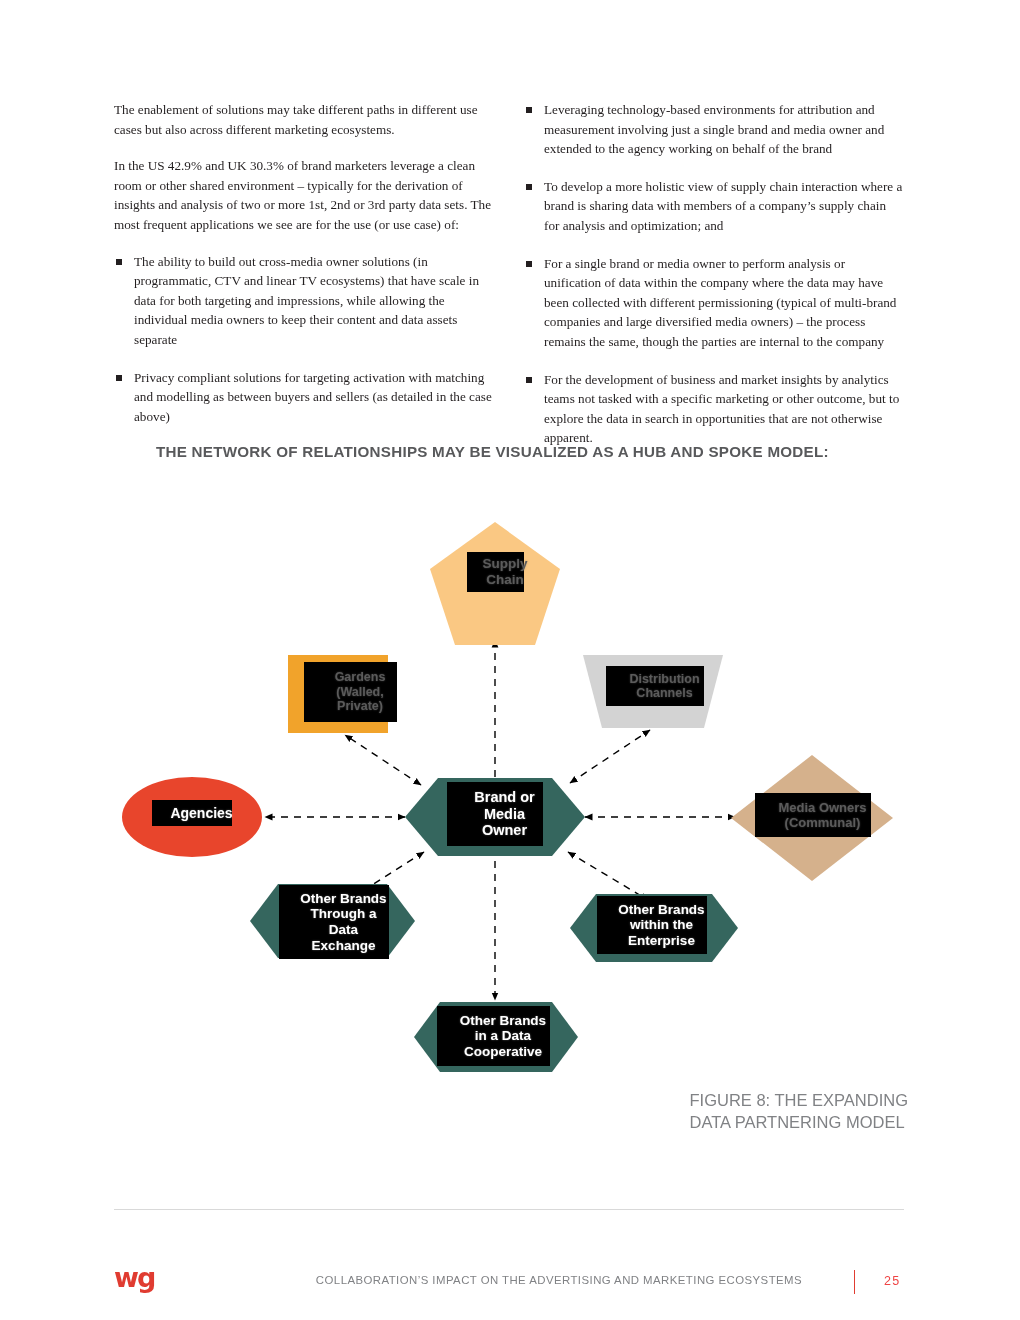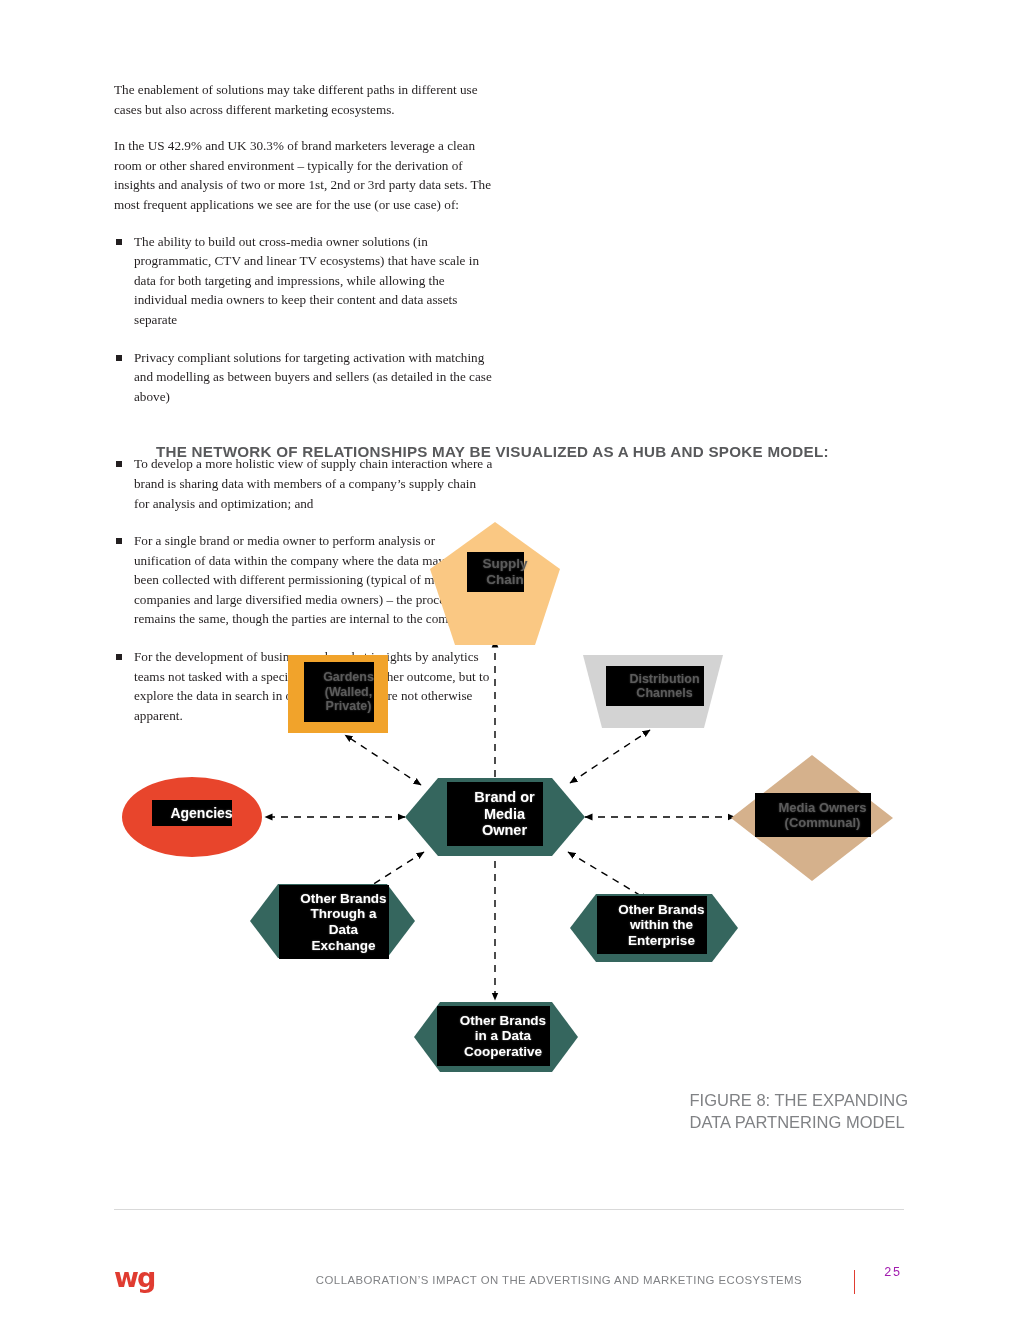--- a/index.html
+++ b/index.html
@@ -12,25 +12,24 @@
     position: relative;
     overflow: hidden;
   }
 
   .page { position: absolute; inset: 0; }
 
   
   .columns {
     position: absolute;
     left: 114px;
-    top: 80px;
+    top: 100px;
     width: 790px;
     display: flex;
     gap: 30px;
-    flex-direction: column;
   }
   .col { width: 380px; }
 
   .para {
     font-family: "Liberation Serif", serif;
     font-size: 13.2px;
     line-height: 19.6px;
     color: #231f20;
     margin-bottom: 17px;
     text-align: left;
@@ -163,45 +162,46 @@
     position: absolute;
     left: 740px;
     top: 6px;
     width: 1px;
     height: 24px;
     background: #e03c31;
   }
   .footer-page {
     position: absolute;
     left: 770px;
-    top: 2px;
-    font-family: Liberation Mono, monospace;
+    top: 10px;
+    font-family: Liberation Sans, sans-serif;
     font-size: 12.5px;
     letter-spacing: 1.2px;
-    color: #a21caf;
+    color: #ef4444;
   }
 </style>
 </head>
 <body>
 
 <div class="page">
 
   <div class="columns">
 
     <div class="col">
       <p class="para">The enablement of solutions may take different paths in different use cases but also across different marketing ecosystems.</p>
       <p class="para">In the US 42.9% and UK 30.3% of brand marketers leverage a clean room or other shared environment – typically for the derivation of insights and analysis of two or more 1st, 2nd or 3rd party data sets. The most frequent applications we see are for the use (or use case) of:</p>
       <ul class="bullet-list">
         <li class="bullet-item">The ability to build out cross-media owner solutions (in programmatic, CTV and linear TV ecosystems) that have scale in data for both targeting and impressions, while allowing the individual media owners to keep their content and data assets separate</li>
         <li class="bullet-item">Privacy compliant solutions for targeting activation with matching and modelling as between buyers and sellers (as detailed in the case above)</li>
       </ul>
     </div>
 
     <div class="col">
       <ul class="bullet-list">
+        <li class="bullet-item">Leveraging technology-based environments for attribution and measurement involving just a single brand and media owner and extended to the agency working on behalf of the brand</li>
         <li class="bullet-item">To develop a more holistic view of supply chain interaction where a brand is sharing data with members of a company’s supply chain for analysis and optimization; and</li>
         <li class="bullet-item">For a single brand or media owner to perform analysis or unification of data within the company where the data may have been collected with different permissioning (typical of multi-brand companies and large diversified media owners) – the process remains the same, though the parties are internal to the company</li>
         <li class="bullet-item">For the development of business and market insights by analytics teams not tasked with a specific marketing or other outcome, but to explore the data in search in opportunities that are not otherwise apparent.</li>
       </ul>
     </div>
 
   </div>
 
   <div class="section-heading">THE NETWORK OF RELATIONSHIPS MAY BE VISUALIZED AS A HUB AND SPOKE MODEL:</div>
 
@@ -251,21 +251,21 @@
       <polygon points="278,394 387,394 415,431 387,468 278,468 250,431" fill="#35665E"></polygon>
 
       <polygon points="596,404 712,404 738,438 712,472 596,472 570,438" fill="#35665E"></polygon>
 
       <polygon points="440,512 552,512 578,547 552,582 440,582 414,547" fill="#35665E"></polygon>
     </svg>
 
     <div class="node-label lbl-gray" style="left:467px; top:562px; width:57px;  height:40px; font-size:13.5px; top:62px;">Supply
 Chain</div>
 
-    <div class="node-label lbl-gray" style="left:304px; top:172px; width:70px;  height:60px; font-size:12.5px;">Gardens
+    <div class="node-label lbl-gray" style="left:304px; top:172px; width:93px;  height:60px; font-size:12.5px;">Gardens
 (Walled,
 Private)</div>
 
     <div class="node-label lbl-gray" style="left:606px; top:176px; width:98px;  height:40px; font-size:12.5px;">Distribution
 Channels</div>
 
     <div class="node-label lbl-white" style="left:152px; top:310px; width:80px;  height:26px; font-size:14px;">Agencies</div>
 
     <div class="node-label lbl-gray" style="left:755px; top:303px; width:116px; height:44px; font-size:13px;">Media Owners
 (Communal)</div>

